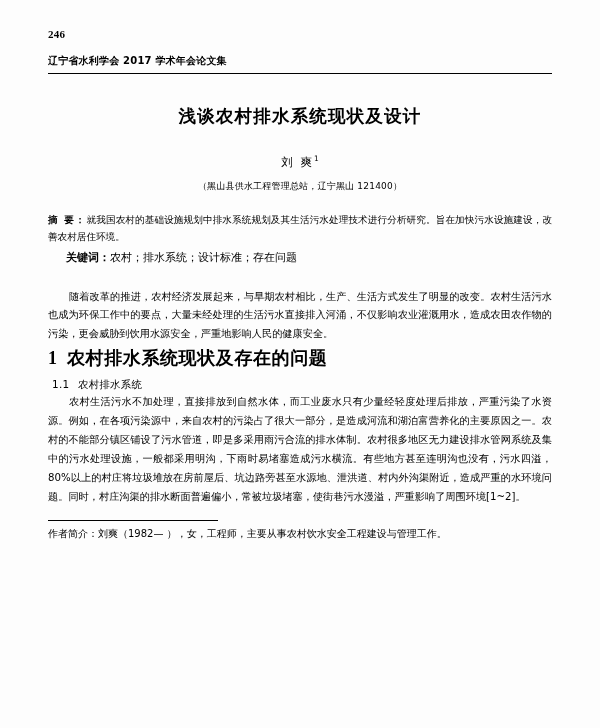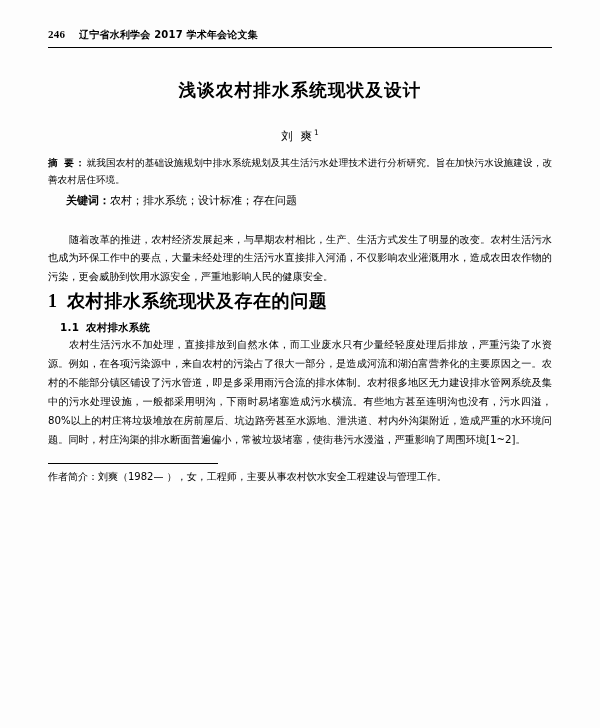--- a/index.html
+++ b/index.html
@@ -26,20 +26,21 @@
   
   .runhead {
     display: flex;
     align-items: baseline;
     gap: 14px;
     font-size: 10.5px;
     font-weight: bold;
     letter-spacing: 0.2px;
     padding-bottom: 5px;
     margin-bottom: 0;
+    flex-direction: column;
   }
   .runhead .page-num {
     font-family: "Liberation Serif", serif;
     font-size: 11px;
     font-weight: bold;
   }
   .runhead .runhead-title {
     font-family: "DejaVu Sans", sans-serif;
     font-size: 10px;
     font-weight: bold;
@@ -117,22 +118,22 @@
     margin: 1px 0 8px 0;
     letter-spacing: 0.6px;
   }
   h2.sec .num {
     display: inline-block;
     min-width: 19px;
   }
   h3.subsec {
     font-family: "DejaVu Sans", sans-serif;
     font-size: 10.4px;
-    font-weight: bold;
-    margin: 8px 0 1px 12px;
+    font-weight: normal;
+    margin: 8px 0 1px 4px;
     letter-spacing: 0.3px;
   }
   h3.subsec .num {
     display: inline-block;
     min-width: 26px;
   }
 
   
   .foot-rule {
     border-top: 1px solid #000;
@@ -156,20 +157,21 @@
     <span class="runhead-title">辽宁省水利学会 2017 学术年会论文集</span>
   </div>
   <div class="rule"></div>
 
   <h1 class="doc-title">浅谈农村排水系统现状及设计</h1>
 
   <div class="author-line">
     <span>刘  爽</span><sup>1</sup>
   </div>
 
+  <div class="affil-line">（黑山县供水工程管理总站，辽宁黑山    121400）</div>
 
   <div class="abs-block">
     <span class="lead">摘  要：</span><span>就我国农村的基础设施规划中排水系统规划及其生活污水处理技术进行分析研究。旨在加快污水设施建设，改善农村居住环境。</span>
   </div>
 
   <div class="kw-block">
     <span class="lead">关键词：</span><span>农村；排水系统；设计标准；存在问题</span>
   </div>
 
   <p class="body">随着改革的推进，农村经济发展起来，与早期农村相比，生产、生活方式发生了明显的改变。农村生活污水也成为环保工作中的要点，大量未经处理的生活污水直接排入河涌，不仅影响农业灌溉用水，造成农田农作物的污染，更会威胁到饮用水源安全，严重地影响人民的健康安全。</p>

